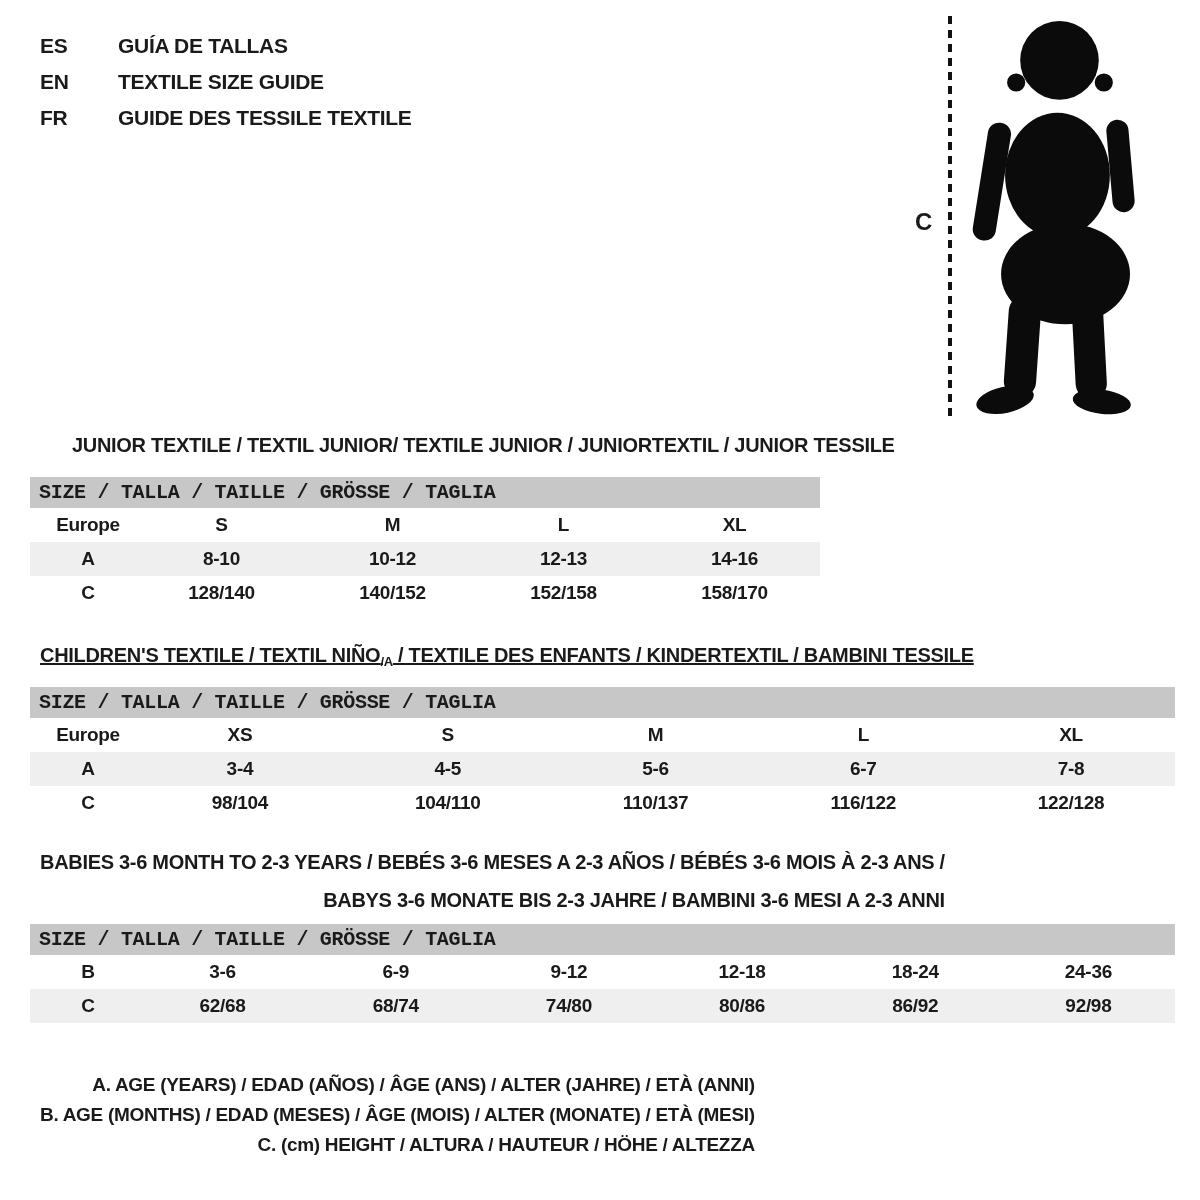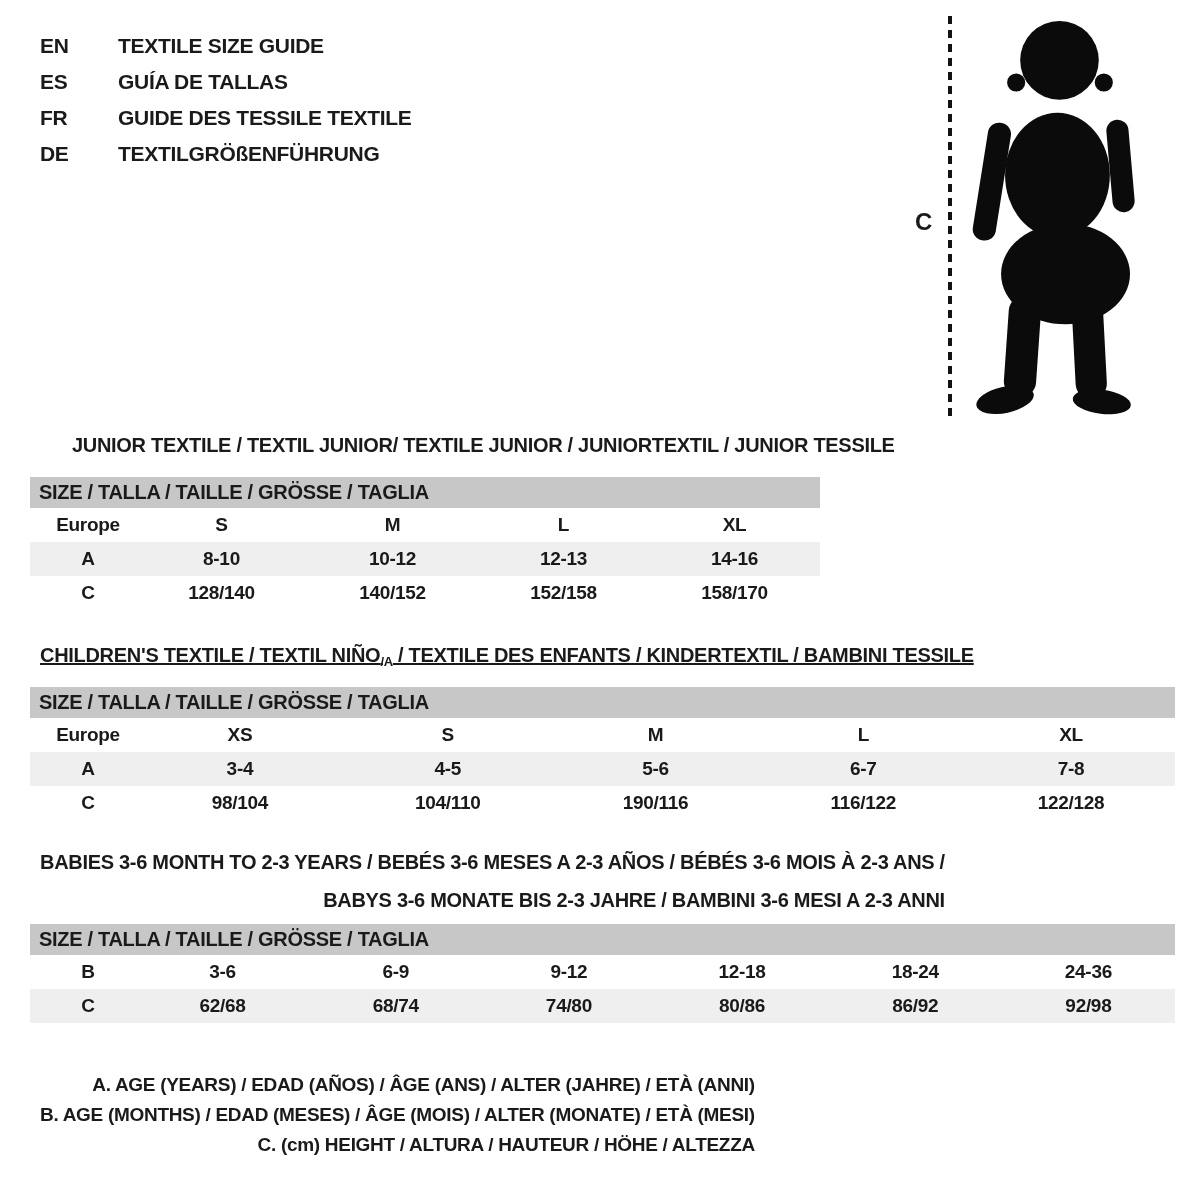--- a/index.html
+++ b/index.html
@@ -21,21 +21,21 @@
     background:repeating-linear-gradient(to bottom, #121212 0 8px, transparent 8px 14px);
   }
   .silhouette { position:absolute; left:52px; top:2px; }
   
   .sec-title { position:absolute; left:40px; font-size:20px; font-weight:700; letter-spacing:-0.3px; white-space:nowrap; }
   .sec-title .subscript { font-size:13px; vertical-align:-4px; }
   .two-line { line-height:38px;text-align:right; }
   table { border-collapse:collapse; table-layout:fixed; position:absolute; left:30px; }
   th.size-header {
     background:#c7c7c7; text-align:left; font-size:20px; font-weight:700;
-    height:31px; padding:0 0 0 9px; letter-spacing:-0.3px; white-space:nowrap;
+    height:31px; padding:0 0 0 9px; letter-spacing:-0.3px; white-space:nowrap;font-family:Liberation Mono, monospace;
   }
   td { font-size:19px; font-weight:700; height:34px; text-align:center; padding:0; letter-spacing:-0.3px; }
   td.rowlabel { text-align:center; padding-left:10px; }
   tr.shaded td { background:#efefef; }
   .tbl-junior   { top:477px; width:790px; }
   .tbl-children { top:687px; width:1145px; }
   .tbl-babies   { top:924px; width:1145px; }
   .t-junior-title   { top:434px;margin-left:32px; }
   .t-children-title { top:644px;text-decoration:underline; }
   .t-babies-title   { top:843px; }
@@ -44,34 +44,30 @@
   .legend { position:absolute; left:40px; top:1070px; }
   .legend-line { font-size:19px; font-weight:700; line-height:30px; letter-spacing:-0.3px; white-space:nowrap;text-align:right; }
 </style>
 </head>
 <body>
 
 <div class="page">
 
   <div class="lang-list">
     <div class="lang-row">
+      <span class="lang-code">ES</span>
+      <span class="lang-label">GUÍA DE TALLAS</span>
+    </div>
+    <div class="lang-row">
       <span class="lang-code">EN</span>
       <span class="lang-label">TEXTILE SIZE GUIDE</span>
     </div>
     <div class="lang-row">
-      <span class="lang-code">ES</span>
-      <span class="lang-label">GUÍA DE TALLAS</span>
-    </div>
-    <div class="lang-row">
       <span class="lang-code">FR</span>
       <span class="lang-label">GUIDE DES TESSILE TEXTILE</span>
-    </div>
-    <div class="lang-row">
-      <span class="lang-code">DE</span>
-      <span class="lang-label">TEXTILGRÖßENFÜHRUNG</span>
     </div>
   </div>
 
   <div class="figure">
     <span class="figure-label">C</span>
     <div class="dash-line"></div>
     <svg class="silhouette" width="210" height="408" viewBox="0 0 205 405" aria-hidden="true">
       <g fill="#0b0b0b">
         <circle cx="100" cy="46" r="39"></circle>
         <circle cx="57" cy="68" r="9"></circle>
@@ -158,21 +154,21 @@
         <td>3-4</td>
         <td>4-5</td>
         <td>5-6</td>
         <td>6-7</td>
         <td>7-8</td>
       </tr>
       <tr>
         <td class="rowlabel">C</td>
         <td>98/104</td>
         <td>104/110</td>
-        <td>190/116</td>
+        <td>110/137</td>
         <td>116/122</td>
         <td>122/128</td>
       </tr>
     </tbody>
   </table>
 
   <div class="sec-title t-babies-title two-line">
     <div>BABIES 3-6 MONTH TO 2-3 YEARS / BEBÉS 3-6 MESES A 2-3 AÑOS / BÉBÉS 3-6 MOIS À 2-3 ANS /</div>
     <div>BABYS 3-6 MONATE BIS 2-3 JAHRE / BAMBINI 3-6 MESI A 2-3 ANNI</div>
   </div>

